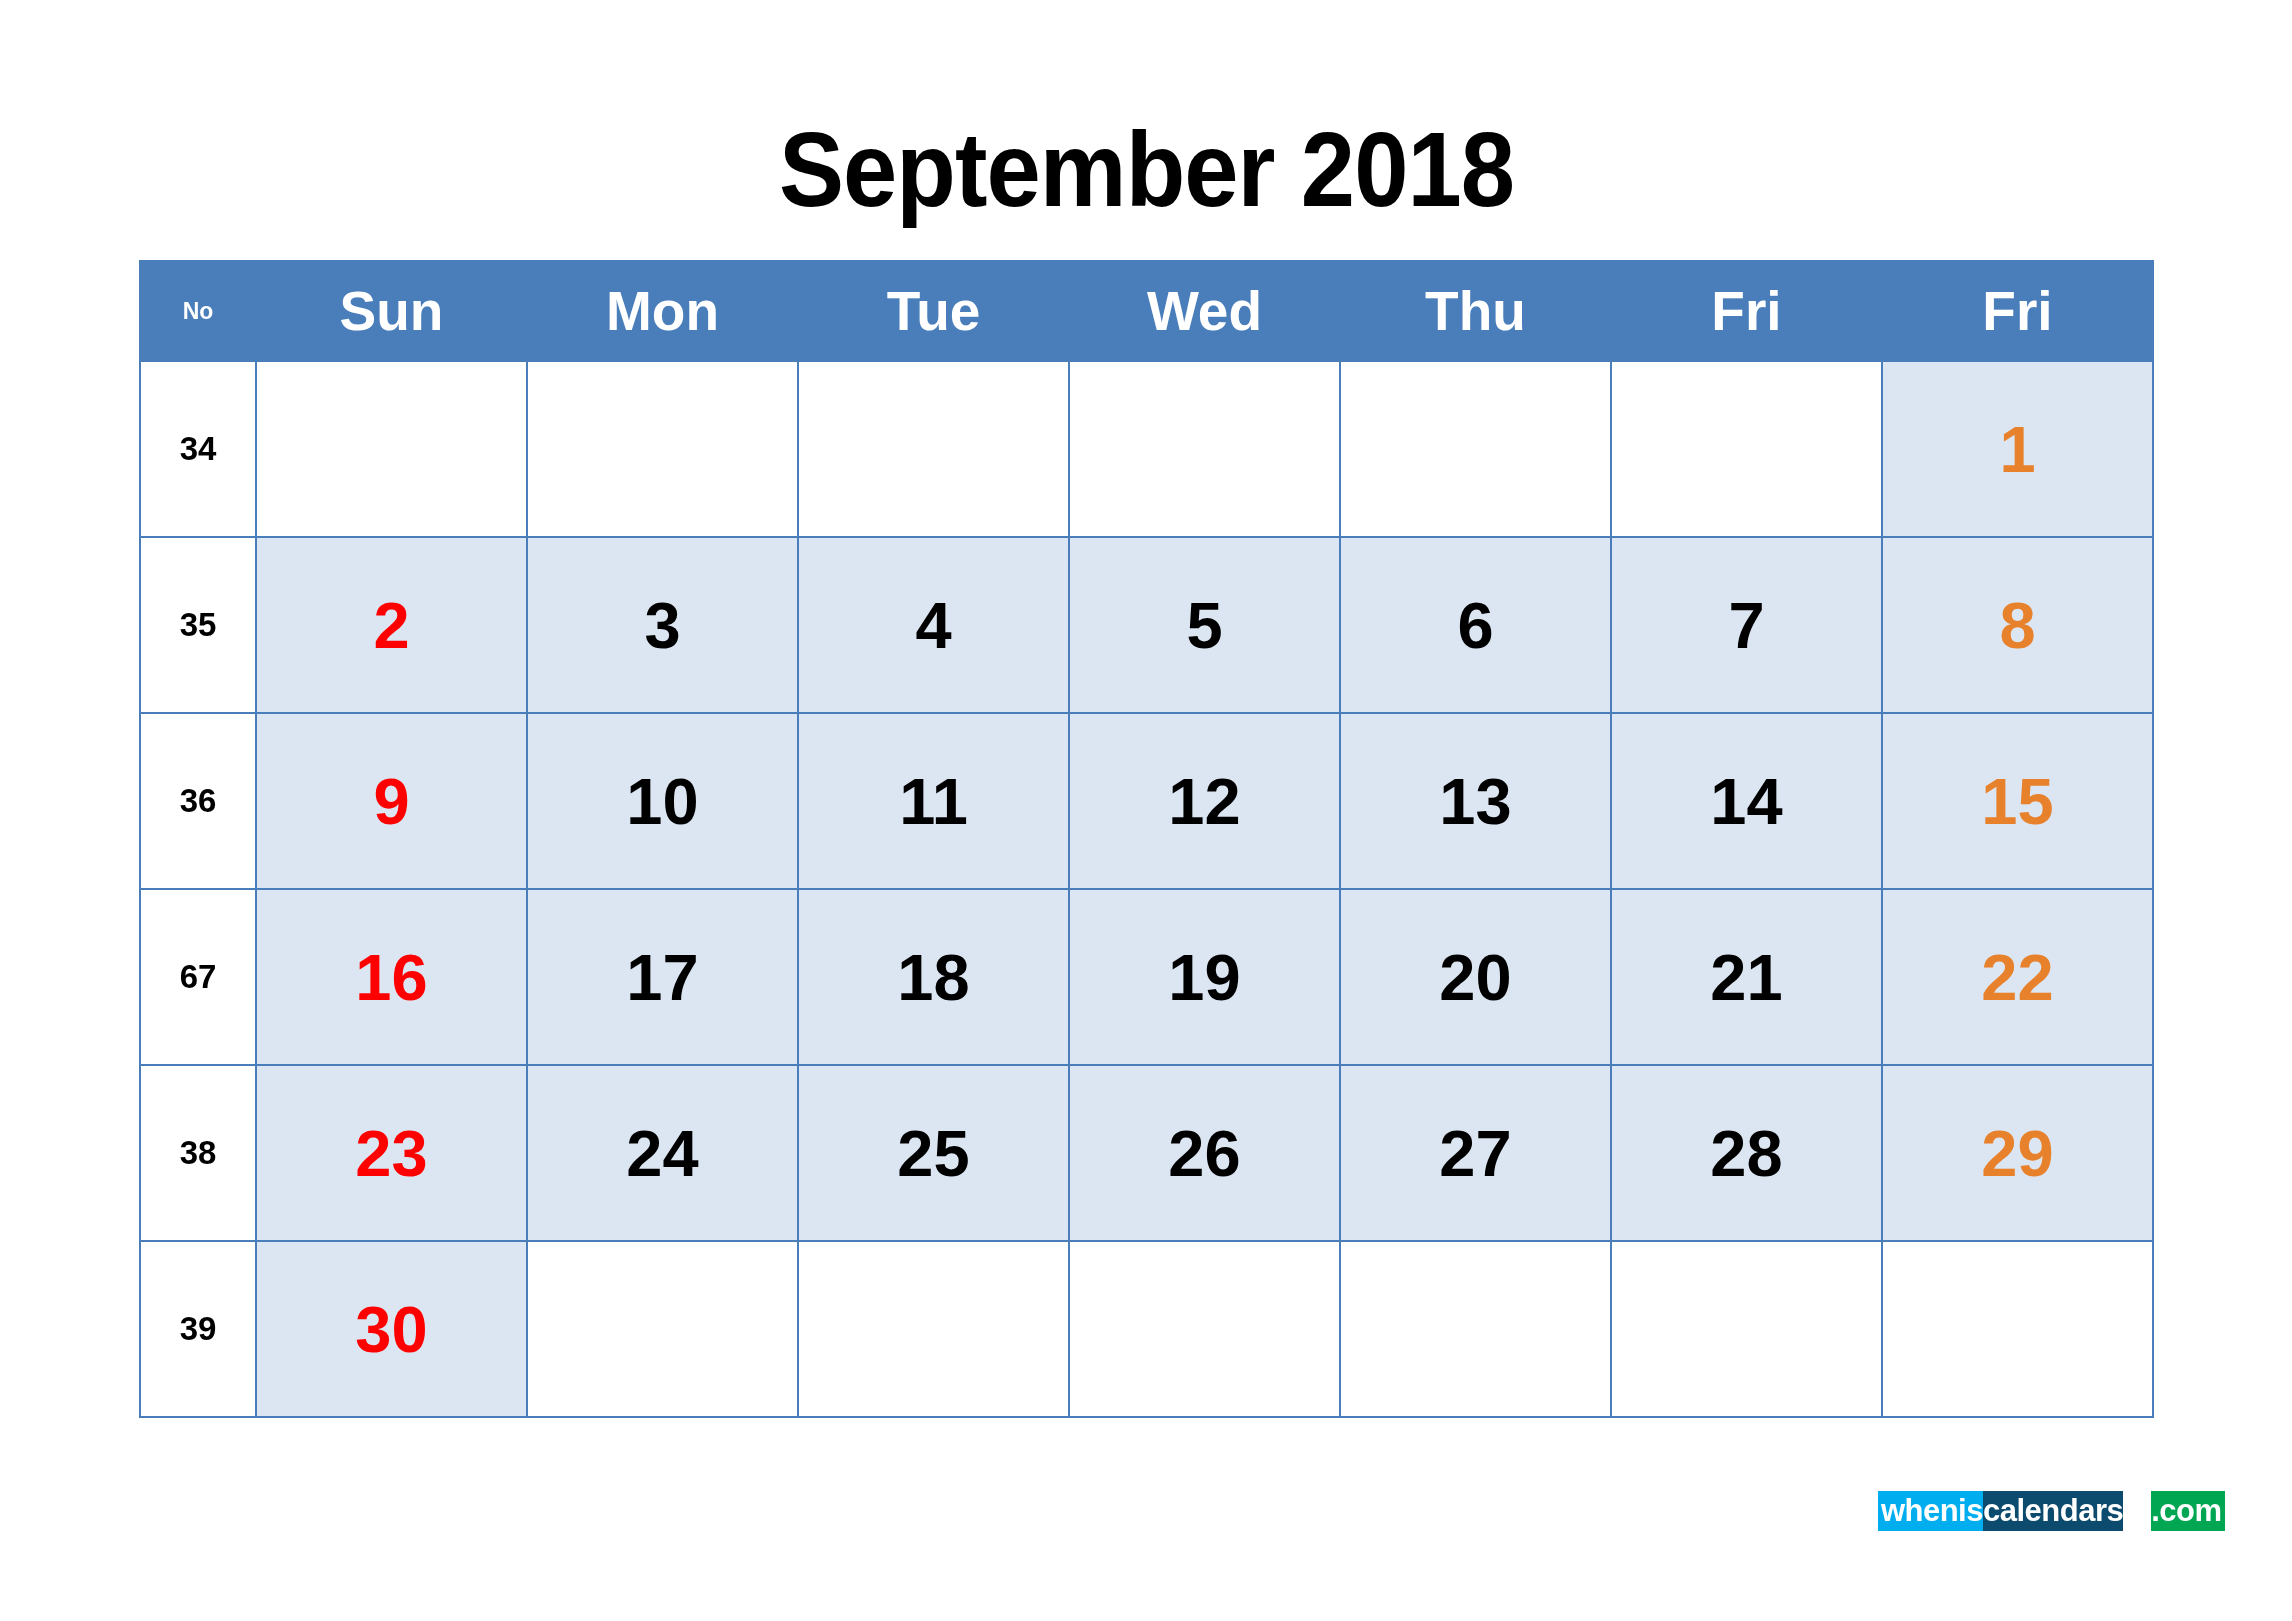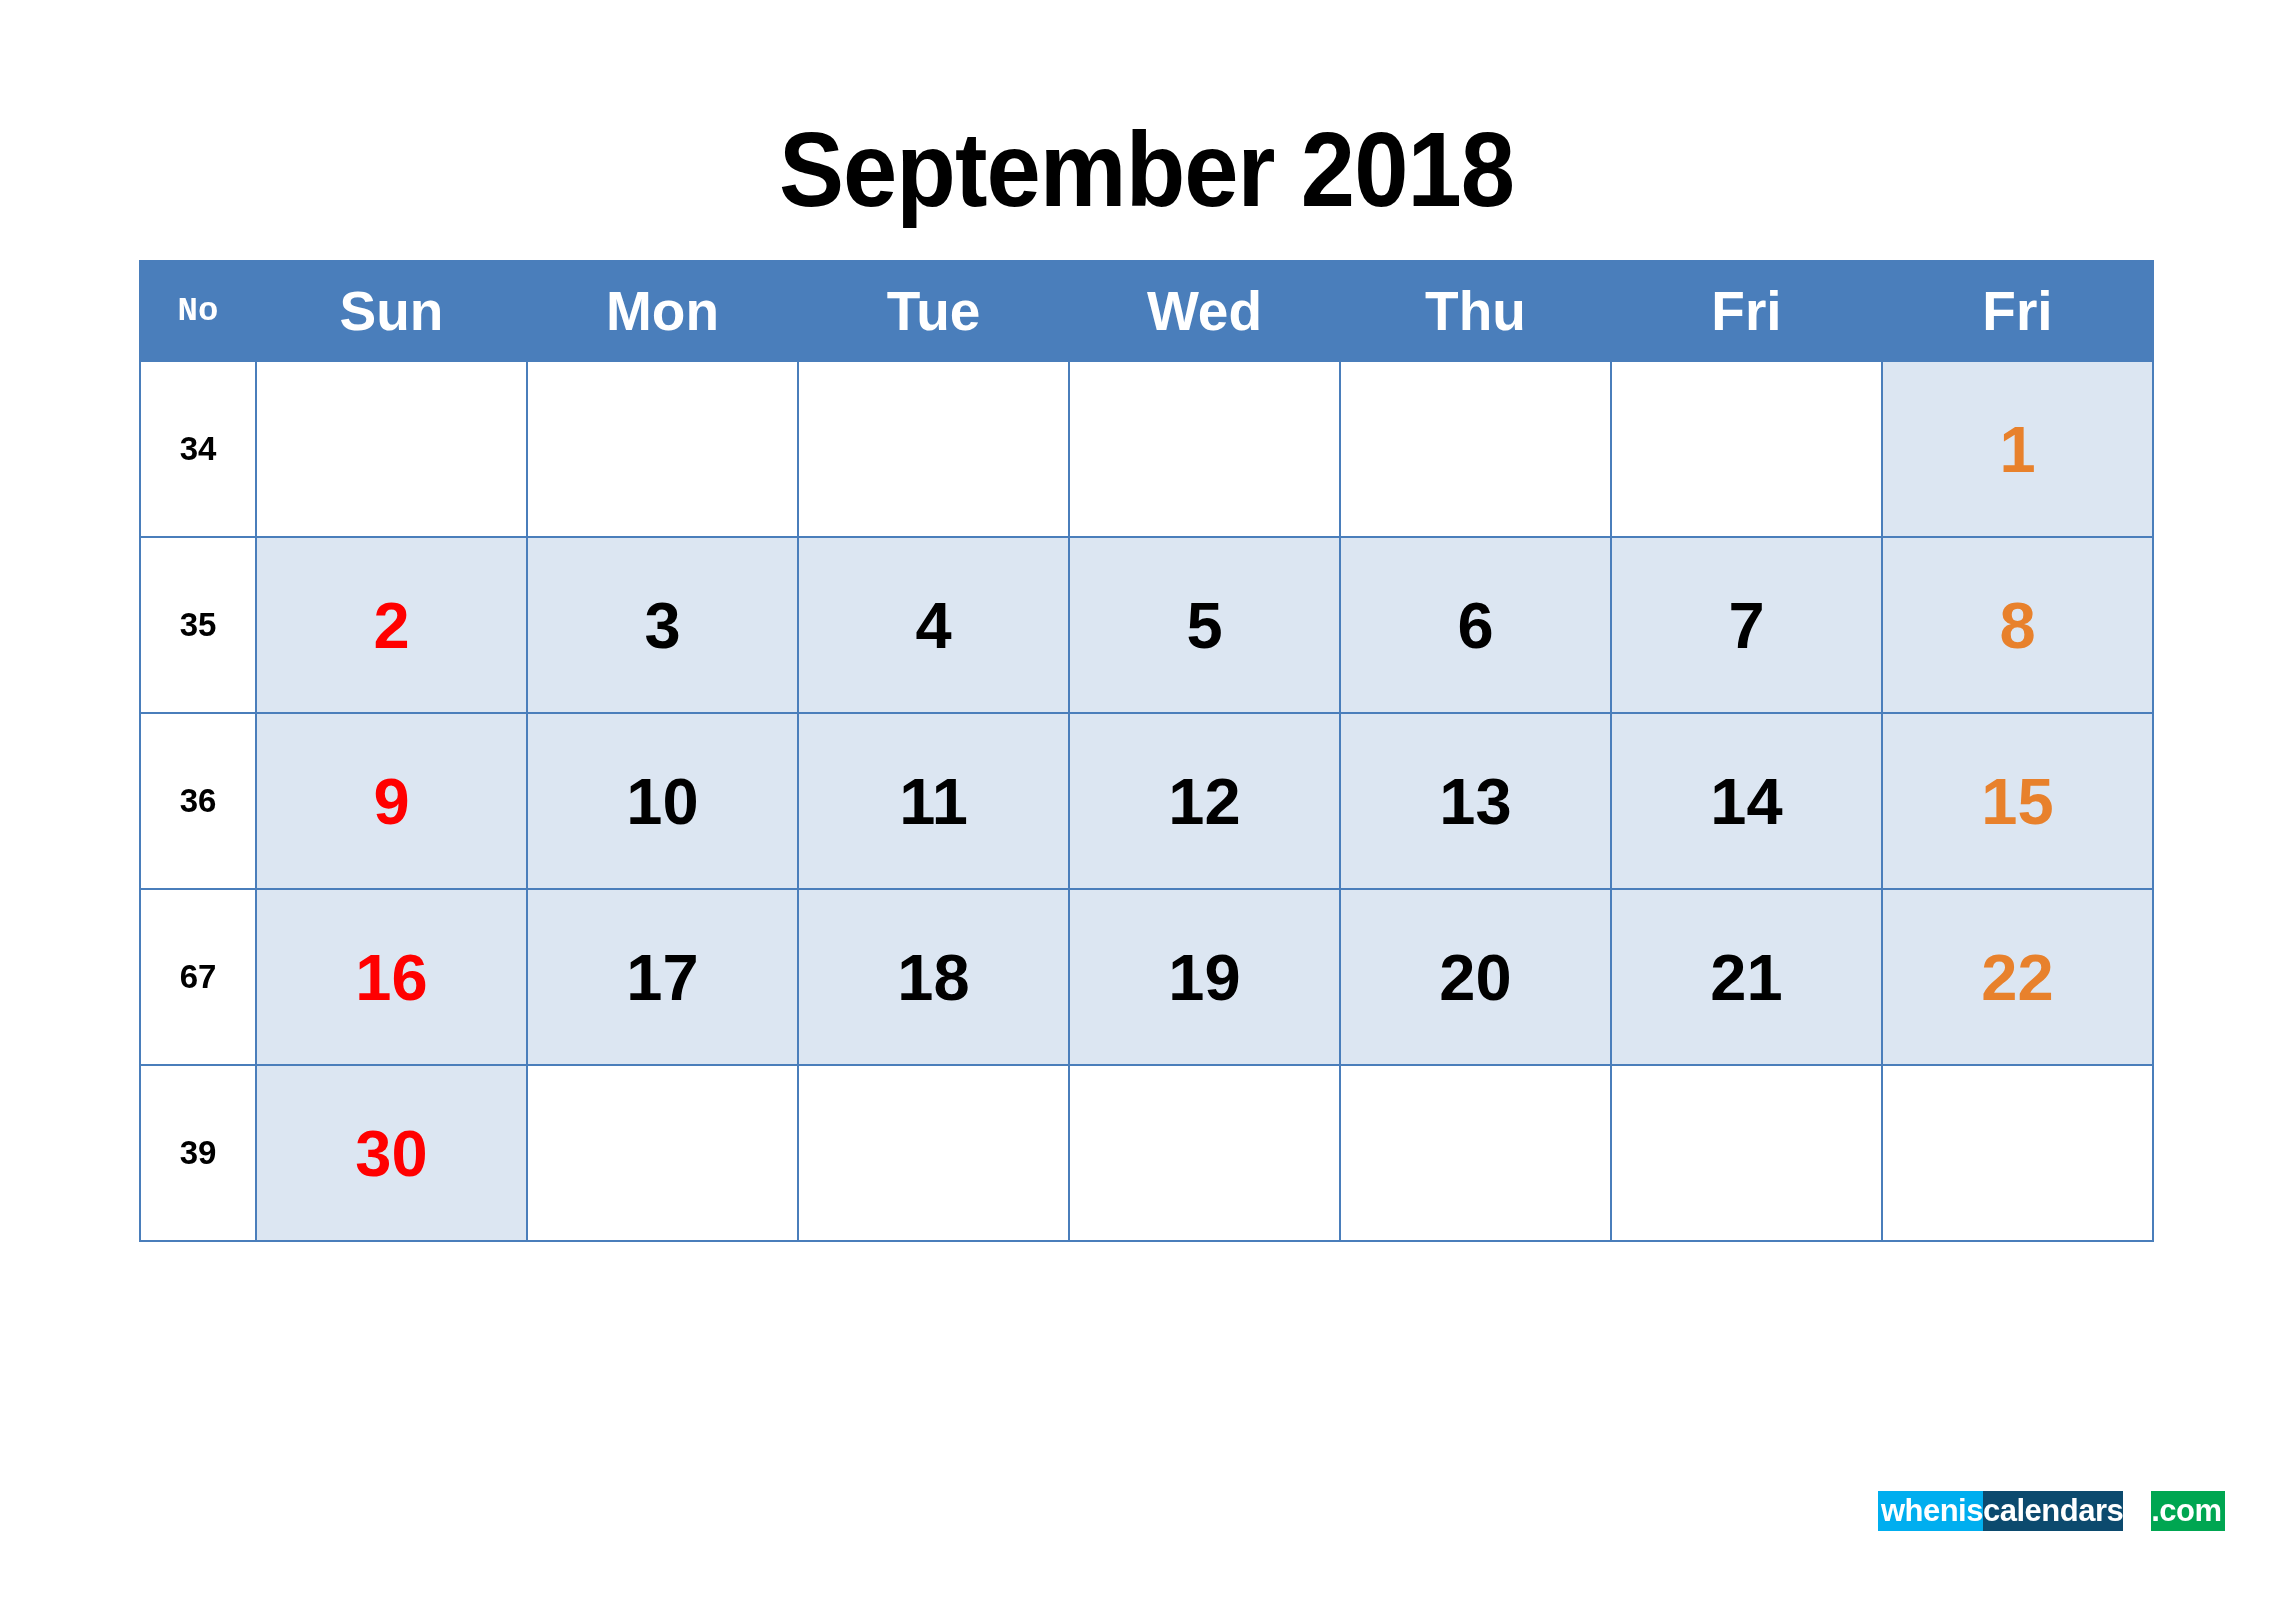--- a/index.html
+++ b/index.html
@@ -54,23 +54,22 @@
   thead th {
     background: #4A7EBB;
     color: #ffffff;
     font-weight: bold;
     height: 98px;
     border-color: #4A7EBB;
     font-size: 55px;
     line-height: 1;
   }
   th.wk-head {
-    font-size: 34px;
+    font-size: 23px;
     width: 114px;
-    font-family: Liberation Mono, monospace;
   }
 
   
   td.wk-cell {
     width: 114px;
     background: #ffffff;
     color: #000000;
     font-weight: bold;
     font-size: 33px;
   }
@@ -164,20 +163,30 @@
         <td class="wk-cell">67</td>
         <td class="day filled c-red">16</td>
         <td class="day filled c-black">17</td>
         <td class="day filled c-black">18</td>
         <td class="day filled c-black">19</td>
         <td class="day filled c-black">20</td>
         <td class="day filled c-black">21</td>
         <td class="day filled c-orange">22</td>
       </tr>
       <tr>
+        <td class="wk-cell">38</td>
+        <td class="day filled c-red">23</td>
+        <td class="day filled c-black">24</td>
+        <td class="day filled c-black">25</td>
+        <td class="day filled c-black">26</td>
+        <td class="day filled c-black">27</td>
+        <td class="day filled c-black">28</td>
+        <td class="day filled c-orange">29</td>
+      </tr>
+      <tr>
         <td class="wk-cell">39</td>
         <td class="day filled c-red">30</td>
         <td class="day blank c-black"></td>
         <td class="day blank c-black"></td>
         <td class="day blank c-black"></td>
         <td class="day blank c-black"></td>
         <td class="day blank c-black"></td>
         <td class="day blank c-black"></td>
       </tr>
     </tbody>

